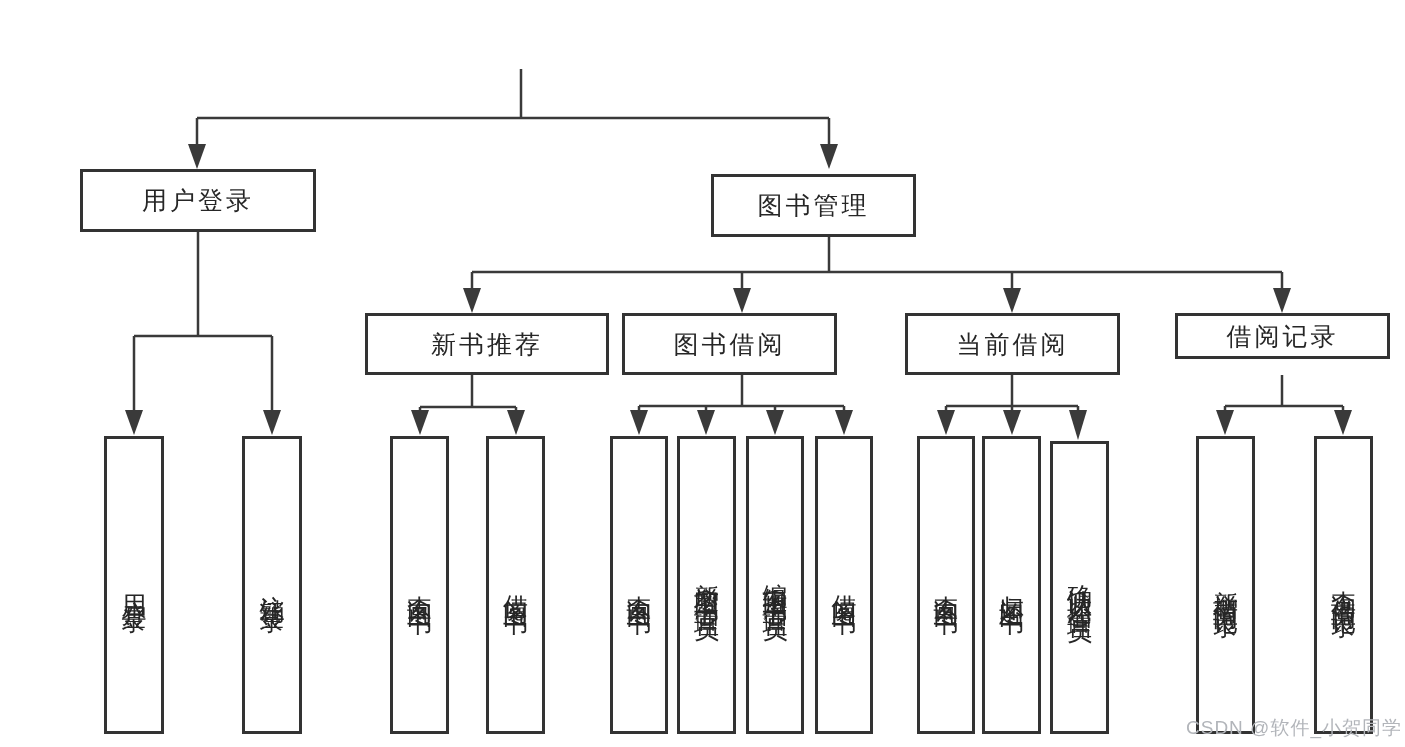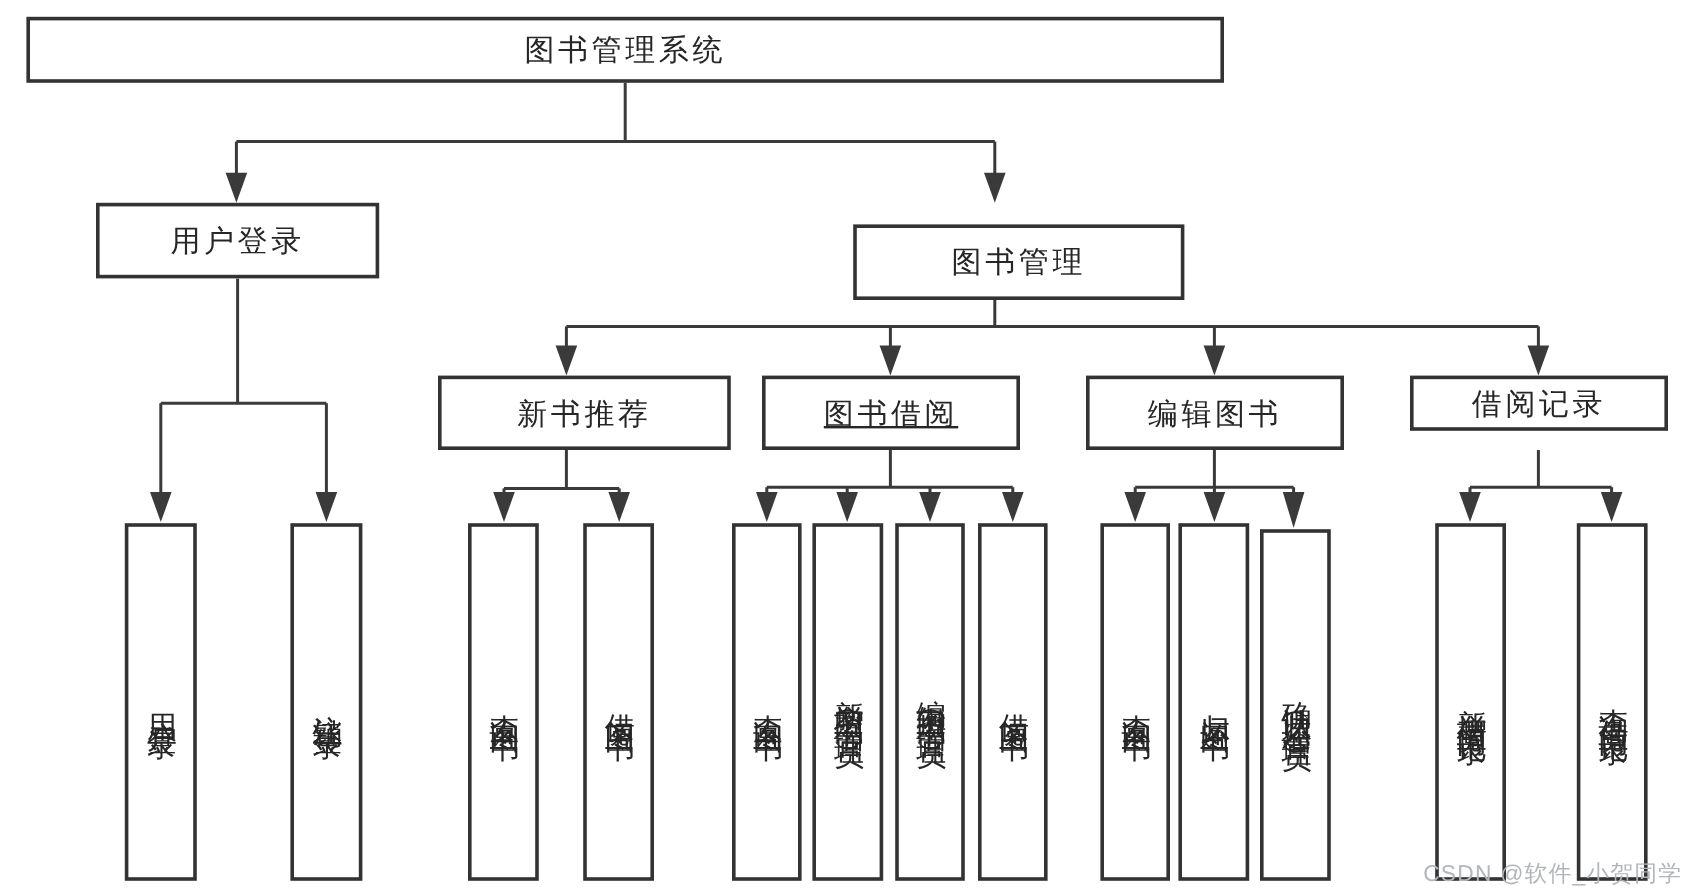--- a/index.html
+++ b/index.html
@@ -93,28 +93,27 @@
     <polygon points="1069,410 1087,410 1078,440"></polygon>
 
     <line x1="1282" y1="375" x2="1282" y2="406"></line>
     <line x1="1225" y1="406" x2="1343" y2="406"></line>
     <line x1="1225" y1="406" x2="1225" y2="414"></line>
     <polygon points="1216,410 1234,410 1225,435"></polygon>
     <line x1="1343" y1="406" x2="1343" y2="414"></line>
     <polygon points="1334,410 1352,410 1343,435"></polygon>
   </svg>
 
-  <div class="box" style="left:22px;top:14px;width:998px;height:55px;">图书管理系统</div>
 
   <div class="box" style="left:80px;top:169px;width:236px;height:63px;">用户登录</div>
-  <div class="box" style="left:711px;top:187px;width:276px;height:63px;text-align:right;">图书管理</div>
+  <div class="box" style="left:711px;top:174px;width:205px;height:63px;text-align:right;">图书管理</div>
 
   <div class="box" style="left:365px;top:313px;width:244px;height:62px;">新书推荐</div>
-  <div class="box" style="left:635px;top:313px;width:215px;height:62px;text-decoration:underline;">图书借阅</div>
-  <div class="box" style="left:905px;top:313px;width:215px;height:62px;">编辑图书</div>
+  <div class="box" style="left:622px;top:313px;width:215px;height:62px;">图书借阅</div>
+  <div class="box" style="left:905px;top:313px;width:215px;height:62px;">当前借阅</div>
   <div class="box" style="left:1175px;top:313px;width:215px;height:46px;">借阅记录</div>
 
   <div class="vbox" style="left:104px;top:436px;width:60px;height:298px;">
     <span class="vlabel">用户登录</span>
   </div>
   <div class="vbox" style="left:242px;top:436px;width:60px;height:298px;">
     <span class="vlabel">注销登录</span>
   </div>
 
   <div class="vbox" style="left:390px;top:436px;width:59px;height:298px;">

